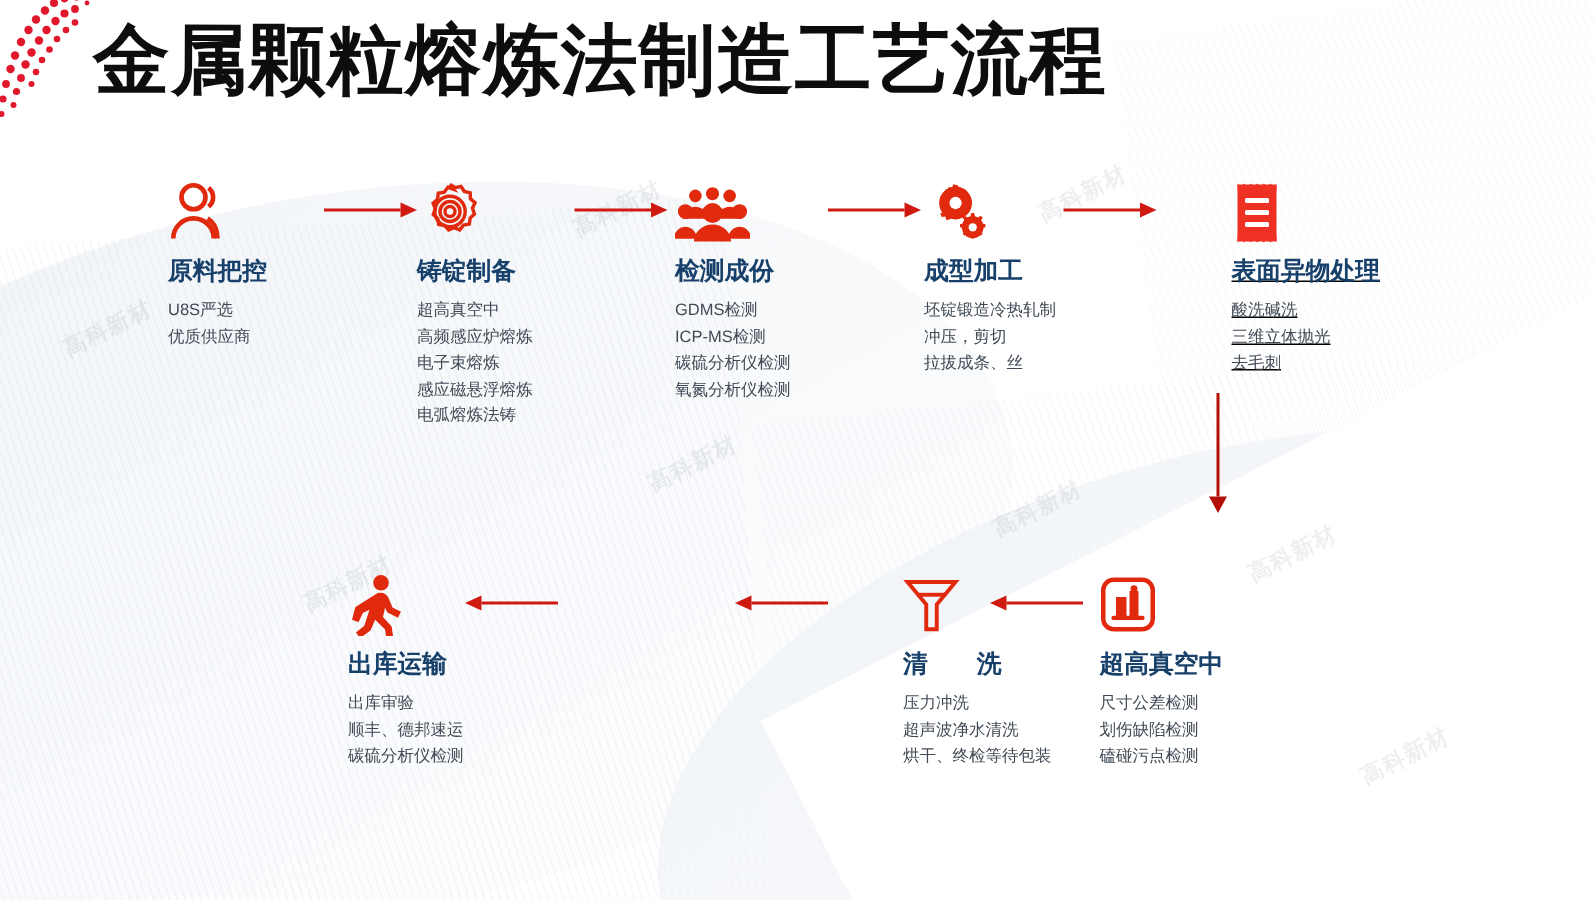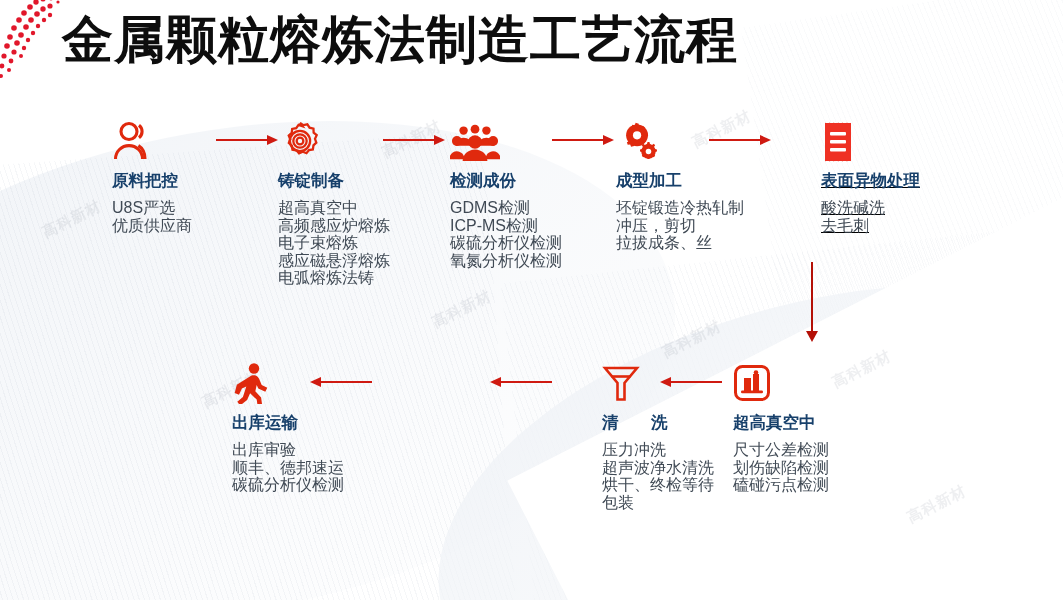--- a/index.html
+++ b/index.html
@@ -54,21 +54,21 @@
   .row{position:absolute;z-index:4;}
   .node{position:absolute;width:150px;}
   .node .icon-wrap{height:52px;display:flex;align-items:flex-end;}
   .node .node-title{
     font-size:16.5px;font-weight:bold;color:#17406b;
     margin-top:8px;white-space:nowrap;
   }
   .node .node-title.spaced{letter-spacing:14px;}
   .node .node-lines{margin-top:7px;}
   .node .node-line{
-    font-size:16px;color:#404a55;line-height:17.5px;
+    font-size:11px;color:#404a55;line-height:17.5px;
     max-width:118px;
   }
   .node.wide .node-line{max-width:150px;}
 
   
   .arrow-h{position:absolute;height:12px;display:flex;align-items:center;z-index:4;}
   .arrow-h .shaft{height:1.8px;background:#cf1a11;flex:1;}
   .arrow-h .head{
     width:0;height:0;border-top:5.5px solid transparent;border-bottom:5.5px solid transparent;
   }
@@ -264,31 +264,32 @@
         <g fill="#ffffff">
           <rect x="9" y="12" width="16" height="3.4" rx="1"></rect>
           <rect x="9" y="20" width="16" height="3.4" rx="1"></rect>
           <rect x="9" y="28" width="16" height="3.4" rx="1"></rect>
         </g>
       </svg>
     </div>
     <div class="node-title">表面异物处理</div>
     <div class="node-lines">
       <div class="node-line">酸洗碱洗</div>
+      <div class="node-line">三维立体抛光</div>
       <div class="node-line">去毛刺</div>
     </div>
   </div>
 </div>
 
 <div class="arrow-v" style="left:806px;top:262px;height:80px;">
   <div class="shaft"></div>
     <div class="head"></div>
 </div>
 
-<div class="row" id="row2" style="left:0;top:352px;width:1050px;height:200px;">
+<div class="row" id="row2" style="left:0;top:372px;width:1050px;height:200px;">
 
   <div class="node" style="left:232px;top:0;">
     <div class="icon-wrap">
       <svg width="40" height="42" viewBox="0 0 40 42">
         <g fill="#e0290d">
           <circle cx="22" cy="6.5" r="5.2"></circle>
           <path d="M19.5 13.5c3.4-1 6.4.4 7.6 3.3l2.6 6.2 5.6 2.8-2 4-7-3.4-1.6-3.3-1.4 6.2 5.8 6.3 1.2 8.4-4.6.6-1-7-6.6-6.4-3 6.9-7 5.4-2.8-3.8 5.6-4.6 3.4-10.6-4.4 2.1-2.9 6.2-4.3-1.7 2.1-8.3z"></path>
         </g>
       </svg>
     </div>

